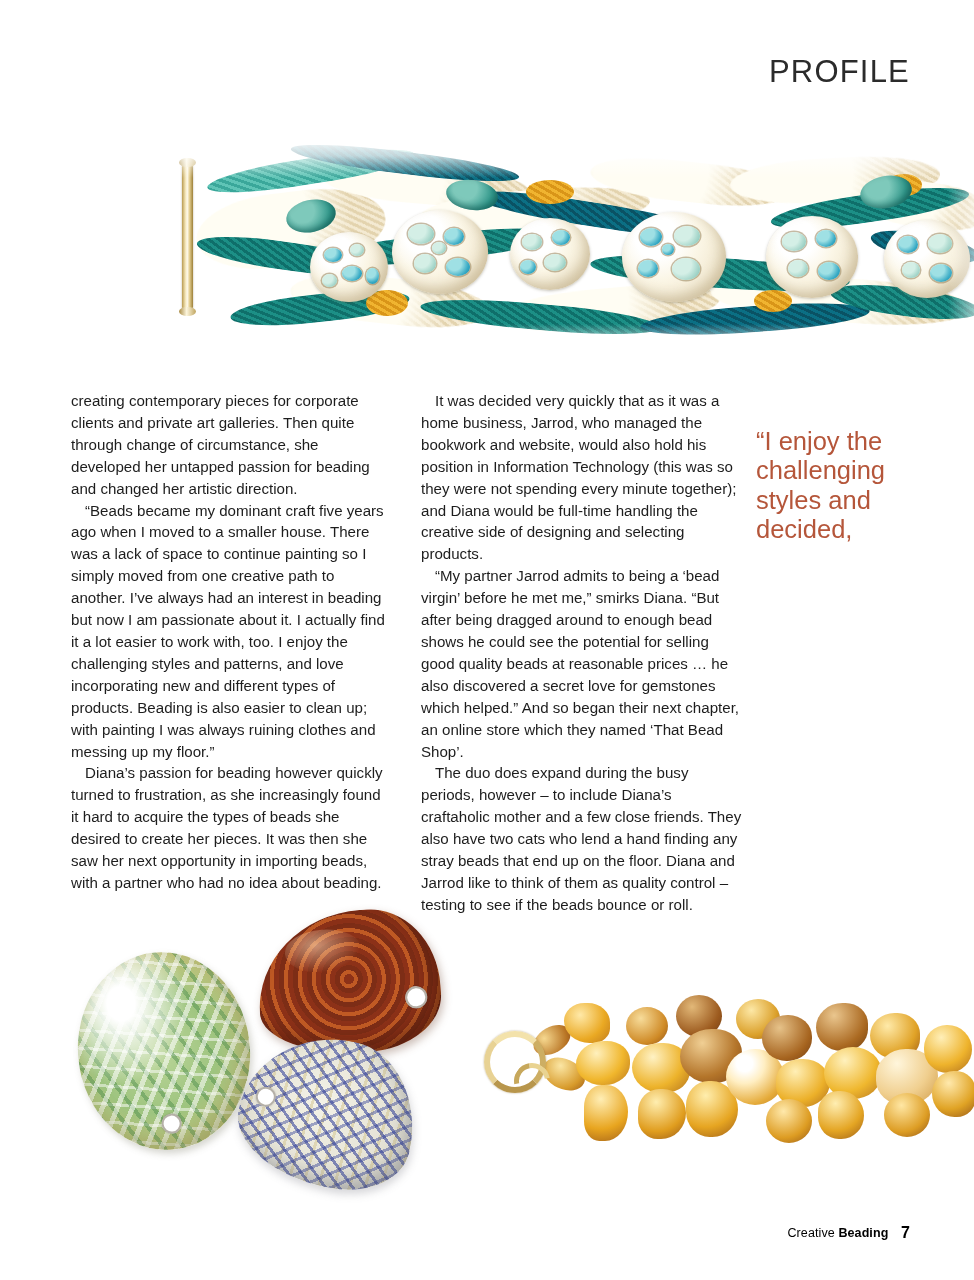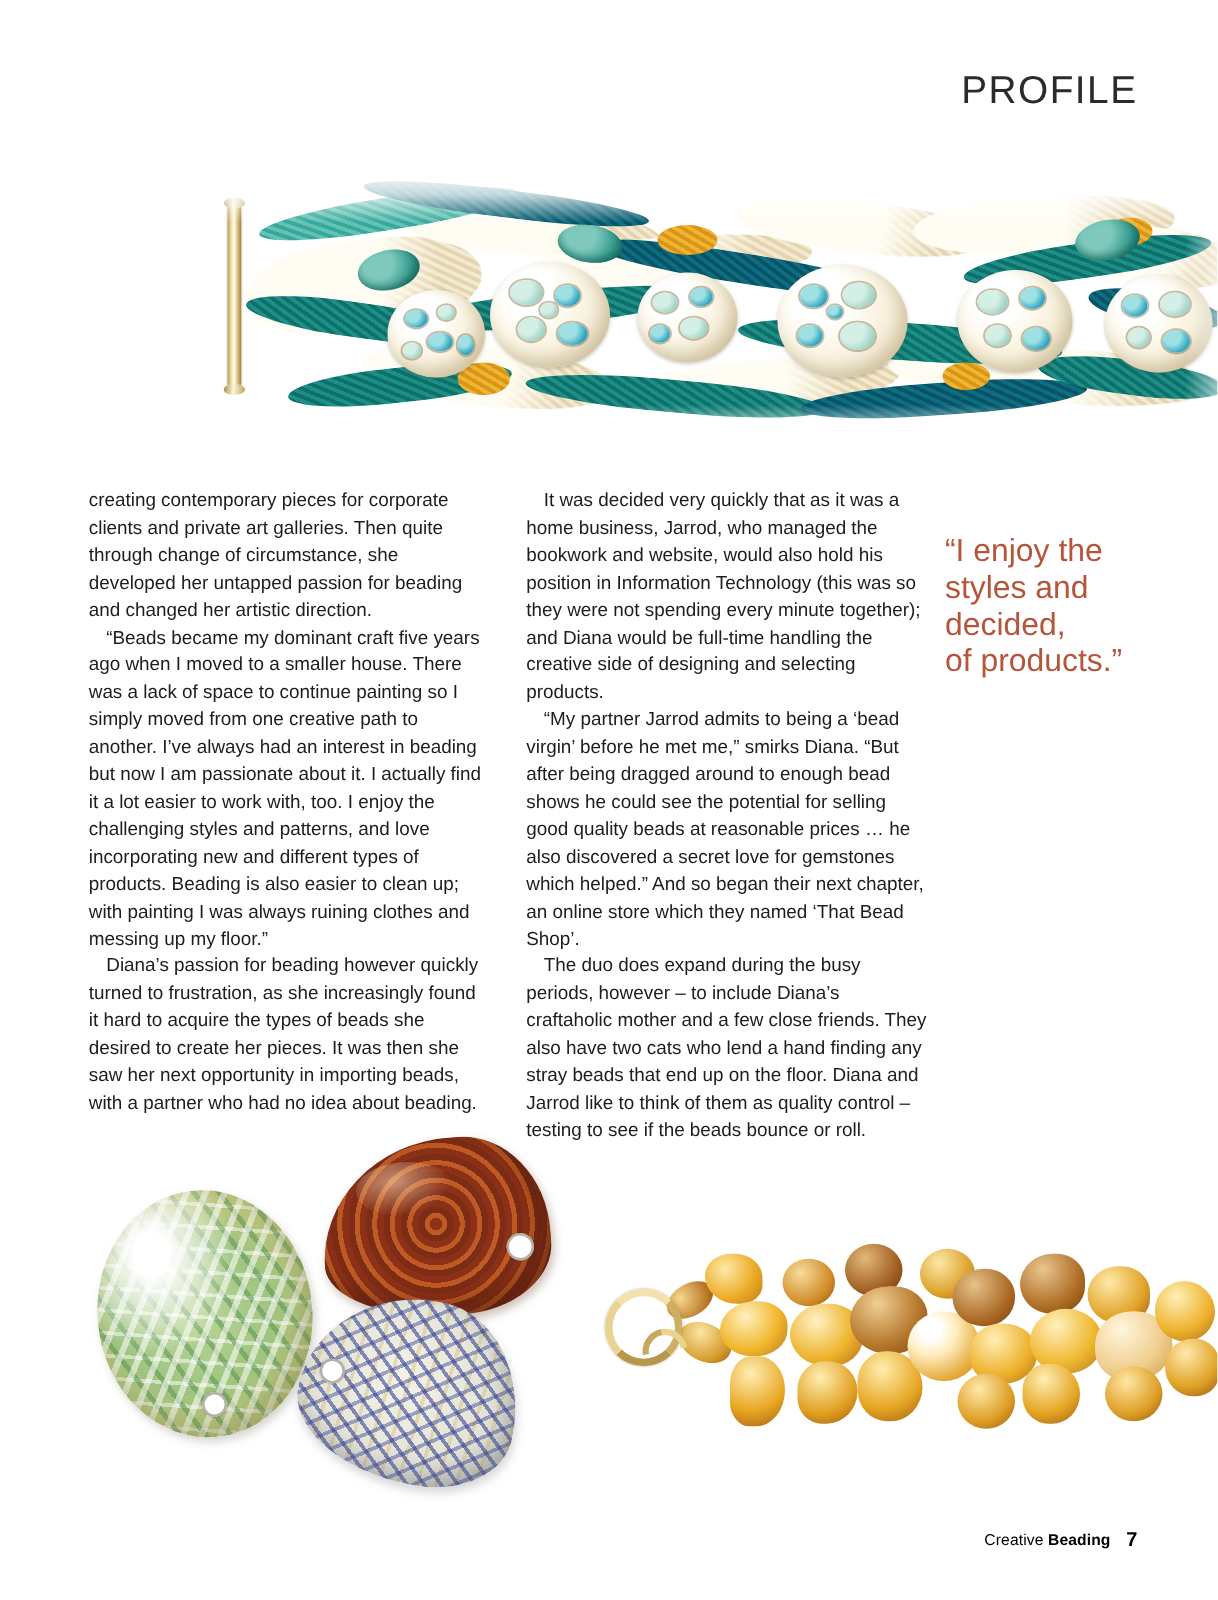--- a/index.html
+++ b/index.html
@@ -387,23 +387,23 @@
   </div>
 
   <div class="col col-2">
     <p class="indent">It was decided very quickly that as it was a home business, Jarrod, who managed the bookwork and website, would also hold his position in Information Technology (this was so they were not spending every minute together); and Diana would be full-time handling the creative side of designing and selecting products.</p>
     <p class="indent">“My partner Jarrod admits to being a ‘bead virgin’ before he met me,” smirks Diana. “But after being dragged around to enough bead shows he could see the potential for selling good quality beads at reasonable prices … he also discovered a secret love for gemstones which helped.” And so began their next chapter, an online store which they named ‘That Bead Shop’.</p>
     <p class="indent">The duo does expand during the busy periods, however – to include Diana’s craftaholic mother and a few close friends. They also have two cats who lend a hand finding any stray beads that end up on the floor. Diana and Jarrod like to think of them as quality control – testing to see if the beads bounce or roll.</p>
   </div>
 
   <div class="pullquote">
     <p>“I enjoy the</p>
+    <p>challenging</p>
     <p>styles and</p>
     <p>decided,</p>
-    <p>of products.”</p>
   </div>
 
   <div class="pendants">
     <div class="pend pend-green">
       <div class="hole" style="left:44%; top:82%; width:20px; height:20px;"></div>
     </div>
     <div class="pend pend-rust">
       <div class="spiral-gloss"></div>
       <div class="hole" style="left:80%; top:56%; width:22px; height:22px;"></div>
     </div>

